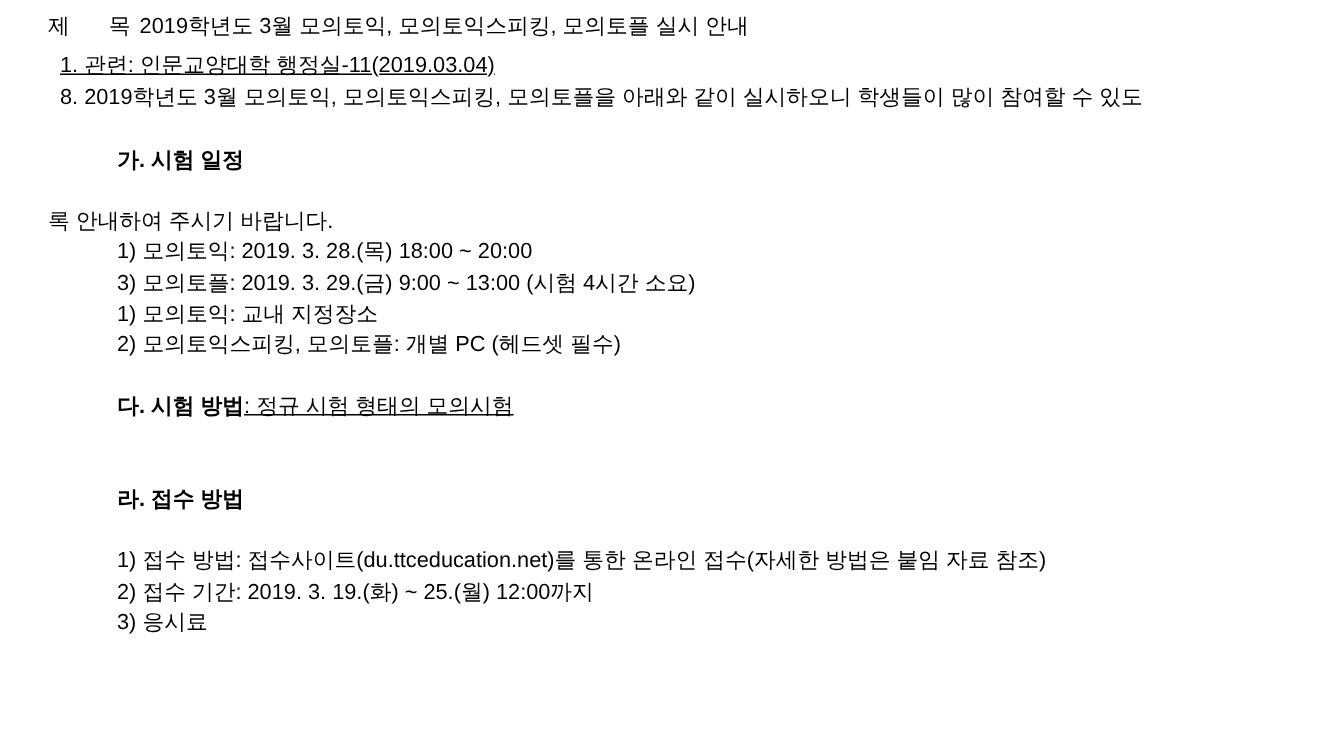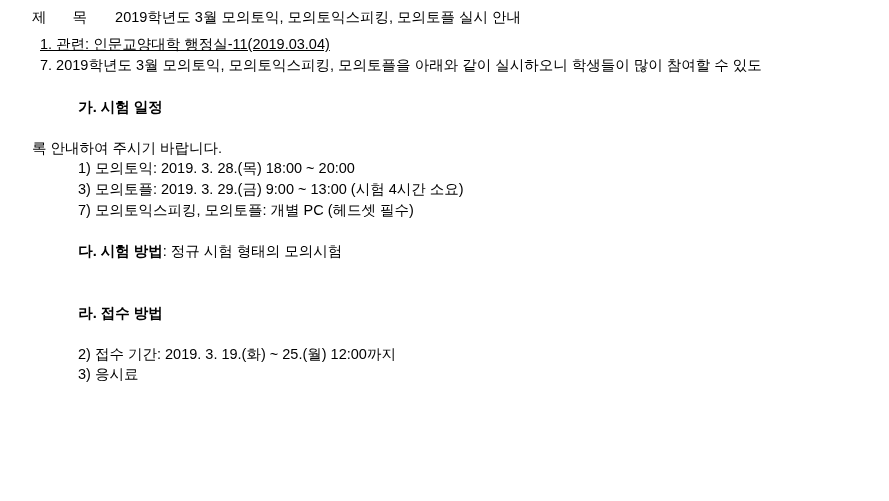--- a/index.html
+++ b/index.html
@@ -27,63 +27,65 @@
     align-items: flex-start;
     padding-left: 22px;
     margin-top: 2px;
     margin-bottom: 7px;
   }
   .title-label {
     letter-spacing: 6px;
     white-space: pre;
   }
   .title-text {
-    margin-left: 22px;
+    margin-left: 0;
     white-space: pre;
   }
   .line {
     white-space: pre-wrap;
     line-height: 1.42;
   }
   .l1 { padding-left: 30px; text-decoration: underline; }
   .l2 { padding-left: 30px; }
   .cont { padding-left: 22px; }
   .lvl-a {
     padding-left: 52px;
     font-weight: bold;
   }
-  .lvl-a .plain { font-weight: normal; }
+  .lvl-a .plain { font-weight: normal; text-decoration: underline; }
   .lvl-b { padding-left: 68px; }
   .nums { margin-top: 1px; }
 </style>
 </head>
 <body>
 
 <div class="page">
 
   <div class="title-row">
     <span class="title-label">제  목</span>
     <span class="title-text">2019학년도 3월 모의토익, 모의토익스피킹, 모의토플 실시 안내</span>
   </div>
 
   <div class="line l1">1. 관련: 인문교양대학 행정실-11(2019.03.04)</div>
-  <div class="line l2">7. 2019학년도 3월 모의토익, 모의토익스피킹, 모의토플을 아래와 같이 실시하오니 학생들이 많이 참여할 수 있도</div>
+  <div class="line l2">8. 2019학년도 3월 모의토익, 모의토익스피킹, 모의토플을 아래와 같이 실시하오니 학생들이 많이 참여할 수 있도</div>
   <div class="line lvl-a nums">
     <span>가. 시험 일정</span>
   </div>
 
   <div class="line cont">록 안내하여 주시기 바랍니다.</div>
   <div class="line lvl-b">1) 모의토익: 2019. 3. 28.(목) 18:00 ~ 20:00</div>
   <div class="line lvl-b">3) 모의토플: 2019. 3. 29.(금) 9:00 ~ 13:00 (시험 4시간 소요)</div>
 
-  <div class="line lvl-b">7) 모의토익스피킹, 모의토플: 개별 PC (헤드셋 필수)</div>
+  <div class="line lvl-b">1) 모의토익: 교내 지정장소</div>
+  <div class="line lvl-b">2) 모의토익스피킹, 모의토플: 개별 PC (헤드셋 필수)</div>
 
   <div class="line lvl-a">
     <span>다. 시험 방법</span><span class="plain">: 정규 시험 형태의 모의시험</span>
   </div>
 
   <div class="line lvl-a">
     <span>라. 접수 방법</span>
   </div>
+  <div class="line lvl-b">1) 접수 방법: 접수사이트(du.ttceducation.net)를 통한 온라인 접수(자세한 방법은 붙임 자료 참조)</div>
   <div class="line lvl-b">2) 접수 기간: 2019. 3. 19.(화) ~ 25.(월) 12:00까지</div>
   <div class="line lvl-b">3) 응시료</div>
 
 </div>
 
 </body></html>

